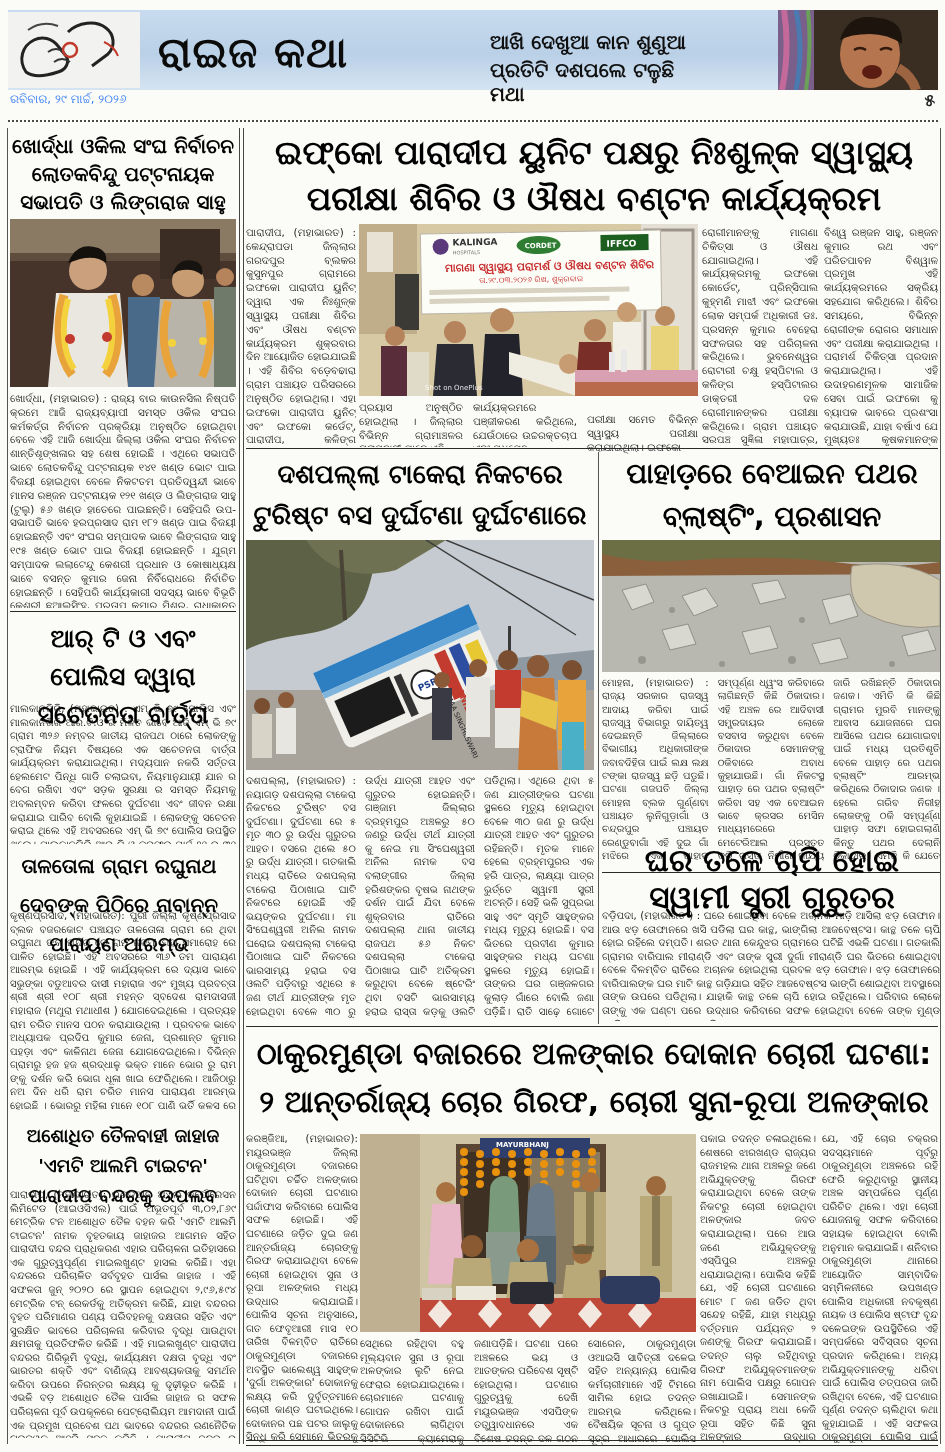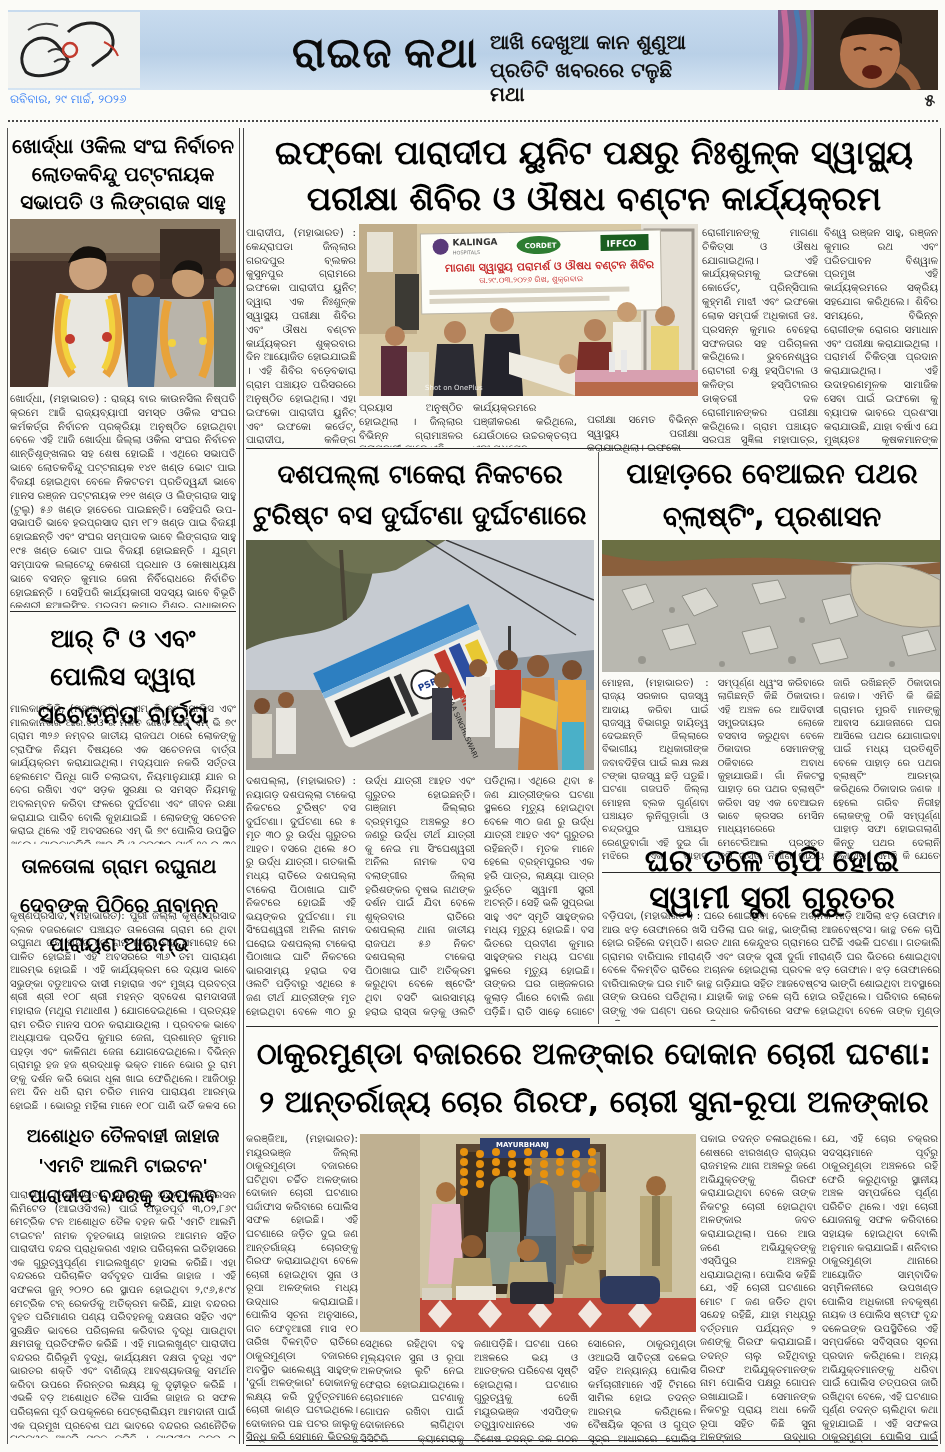--- a/index.html
+++ b/index.html
@@ -9,21 +9,21 @@
   .hl{font-weight:bold;text-align:center;color:#000;}
   .bodytxt{font-size:10.4px;line-height:1.33;text-align:justify;color:#1a1a1a;
            overflow:hidden;word-break:break-word;}
   .cols3{column-count:3;column-gap:9px;}
   .rule{border-top:1.5px solid #2a2a2a;height:0;}
   .rule2{height:4px;border-top:1.5px solid #2a2a2a;border-bottom:1px solid #2a2a2a;}
   .vline{border-left:1px solid #555;width:0;}
   .vdouble{width:3px;border-left:1.2px solid #444;border-right:1.2px solid #444;}
   .dotted{border-top:2.5px dotted #4a4a4a;height:0;}
   .banner{background:linear-gradient(180deg,#c8dbee 0%,#b9d0e7 55%,#d5e4f2 100%);}
-  .masthead{font-weight:bold;letter-spacing:1px;color:#0b0b0b;text-align:right;font-family:Liberation Serif, serif;}
+  .masthead{font-weight:bold;letter-spacing:1px;color:#0b0b0b;text-align:left;}
   .tagline{font-weight:bold;font-size:20px;color:#101010;}
   .photo{background:#888;overflow:hidden;}
   .photo svg{display:block;}
   .dateline{font-size:12px;color:#3b82f6;}
   .pagenum{font-size:17px;font-weight:bold;color:#222;}
 </style>
 </head>
 <body>
 
 <div class="page">
@@ -39,21 +39,21 @@
         <path d="M40,40 q8,-6 16,0 M46,50 q8,-6 16,0" stroke="#333" stroke-width="2" fill="none"></path>
         <circle cx="62" cy="38" r="7" fill="none" stroke="#c23b2e" stroke-width="2.5"></circle>
         <path d="M96,30 q10,4 14,14" stroke="#c23b2e" stroke-width="2" fill="none"></path>
         <path d="M20,18 q14,-10 30,-4" stroke="#444" stroke-width="2" fill="none"></path>
       </svg>
     </div>
 
     <div class="abs masthead" style="left:150px;top:16px;width:320px;height:56px;font-size:42px;line-height:54px;">ରାଇଜ କଥା</div>
 
     <div class="abs tagline" style="left:482px;top:20px;width:210px;">ଆଖି ଦେଖୁଆ କାନ ଶୁଣୁଆ</div>
-    <div class="abs tagline" style="left:482px;top:48px;width:220px;">ପ୍ରତିଟି ଖବରରେ ଟଳୁଛି ମଥା</div>
+    <div class="abs tagline" style="left:482px;top:48px;width:220px;">ପ୍ରତିଟି ଦଶପଲେ ଟଳୁଛି ମଥା</div>
 
     <div class="abs photo" style="left:770px;top:0;width:160px;height:80px;">
       <svg width="160" height="80" viewBox="0 0 160 80">
         <rect width="160" height="80" fill="#3a2d22"></rect>
         <rect x="0" y="0" width="36" height="80" fill="#7a5f8a"></rect>
         <path d="M6,0 q6,40 -2,80" stroke="#c46a9a" stroke-width="6" fill="none"></path>
         <path d="M18,0 q8,40 0,80" stroke="#4a7ab0" stroke-width="5" fill="none"></path>
         <path d="M30,0 q4,40 -2,80" stroke="#6aa05a" stroke-width="4" fill="none"></path>
         <ellipse cx="92" cy="44" rx="30" ry="34" fill="#b5764f"></ellipse>
         <path d="M62,30 Q70,2 100,8 Q126,10 124,34 Q110,24 92,24 Q72,24 62,30 Z" fill="#1d140e"></path>

